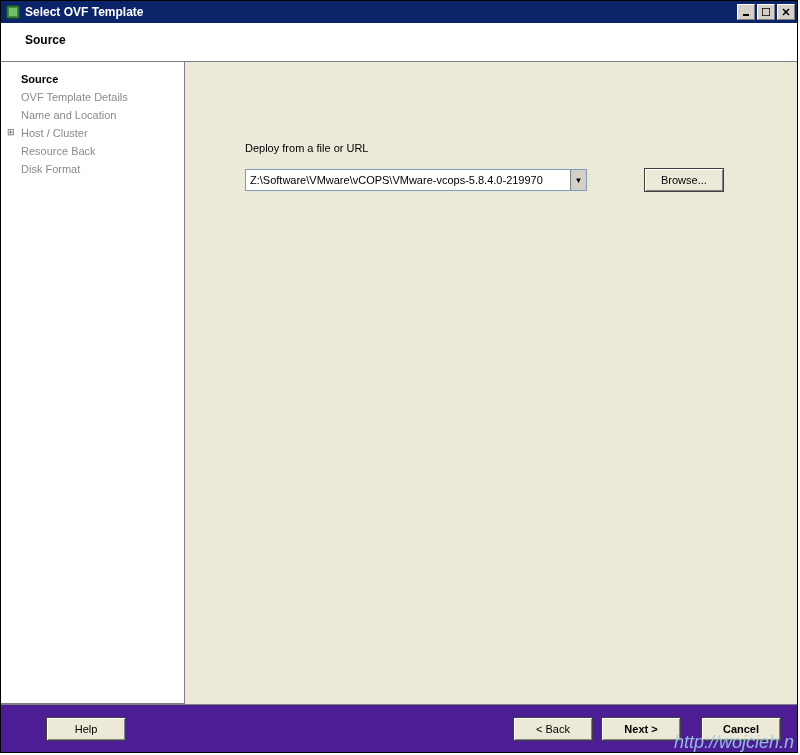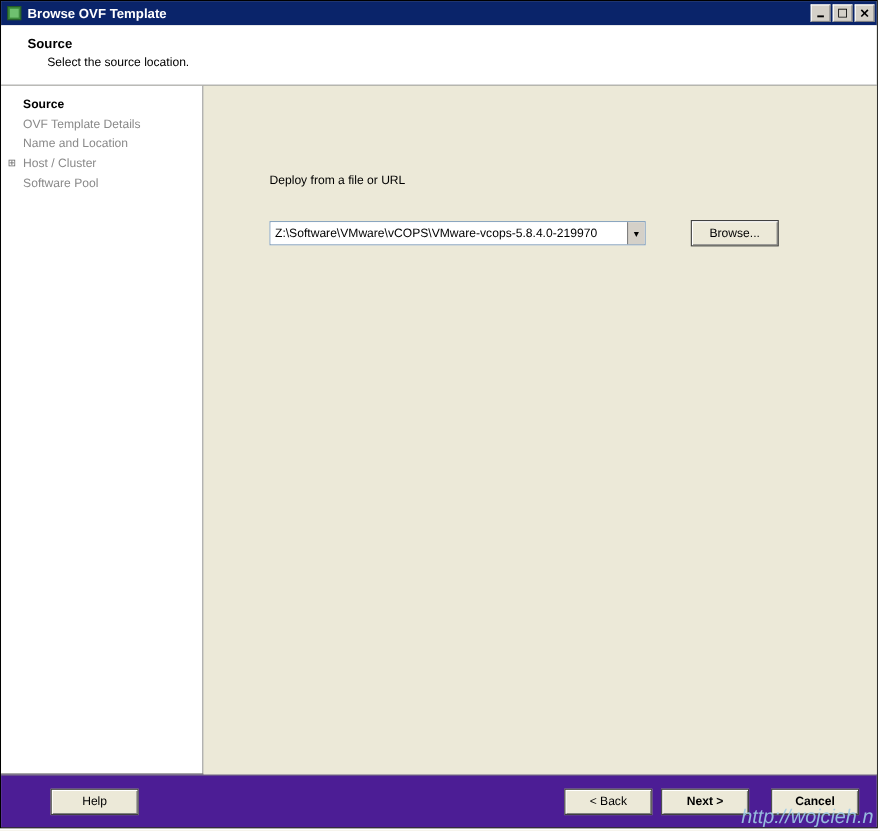--- a/index.html
+++ b/index.html
@@ -93,22 +93,22 @@
     color:#666;
     font-size:9px;
   }
   .step.expandable { position: relative; }
   .content {
     flex:1;
     padding: 80px 20px 20px 60px;
     background:#ece9d8;
     position:relative;
   }
-  .field-label { color:#000; margin-bottom:30px; }
-  .row { display:flex; align-items:center; gap:12px; margin-bottom:16px;}
+  .field-label { color:#000; margin-bottom:14px; }
+  .row { display:flex; align-items:center; gap:28px; margin-bottom:16px;}
   .combo {
     display:flex;
     width: 342px;
     height:22px;
     border:1px solid #7f9db9;
     background:#fff;
   }
   .combo input {
     flex:1; border:none; outline:none;
     font-family:inherit; font-size:11px;
@@ -164,21 +164,21 @@
 
 <div class="window">
 
   <div class="titlebar">
     <span class="app-icon">
       <svg width="14" height="14" viewBox="0 0 14 14">
         <rect x="1" y="1" width="12" height="12" fill="#3d8b3d" stroke="#255b25"></rect>
         <rect x="3" y="3" width="8" height="8" fill="#6fc06f"></rect>
       </svg>
     </span>
-    <span class="title">Browse OVF Template</span>
+    <span class="title">Select OVF Template</span>
     <div class="winbtns">
       <div class="winbtn">
         <svg width="8" height="8">
             <rect x="1" y="6" width="6" height="2" fill="#000"></rect>
           </svg>
       </div>
       <div class="winbtn">
         <svg width="8" height="8">
             <rect x="0" y="0" width="8" height="8" fill="none" stroke="#000" stroke-width="1.5"></rect>
           </svg>
@@ -187,31 +187,31 @@
         <svg width="8" height="8">
             <line x1="1" y1="1" x2="7" y2="7" stroke="#000" stroke-width="1.5"></line>
             <line x1="7" y1="1" x2="1" y2="7" stroke="#000" stroke-width="1.5"></line>
           </svg>
       </div>
     </div>
   </div>
 
   <div class="header-area">
     <div class="h-title">Source</div>
-    <div class="h-sub">Select the source location.</div>
   </div>
 
   <div class="body-wrap">
     <div class="body-area">
       <div class="sidebar">
         <div class="step active">Source</div>
         <div class="step">OVF Template Details</div>
         <div class="step">Name and Location</div>
         <div class="step expandable">Host / Cluster</div>
-        <div class="step">Software Pool</div>
+        <div class="step">Resource Back</div>
+        <div class="step">Disk Format</div>
       </div>
 
       <div class="content">
         <div class="field-label">Deploy from a file or URL</div>
         <div class="row">
           <div class="combo">
             <input type="text" value="Z:\Software\VMware\vCOPS\VMware-vcops-5.8.4.0-219970" style="">
             <div class="drop">▼</div>
           </div>
           <button class="btn">Browse...</button>

